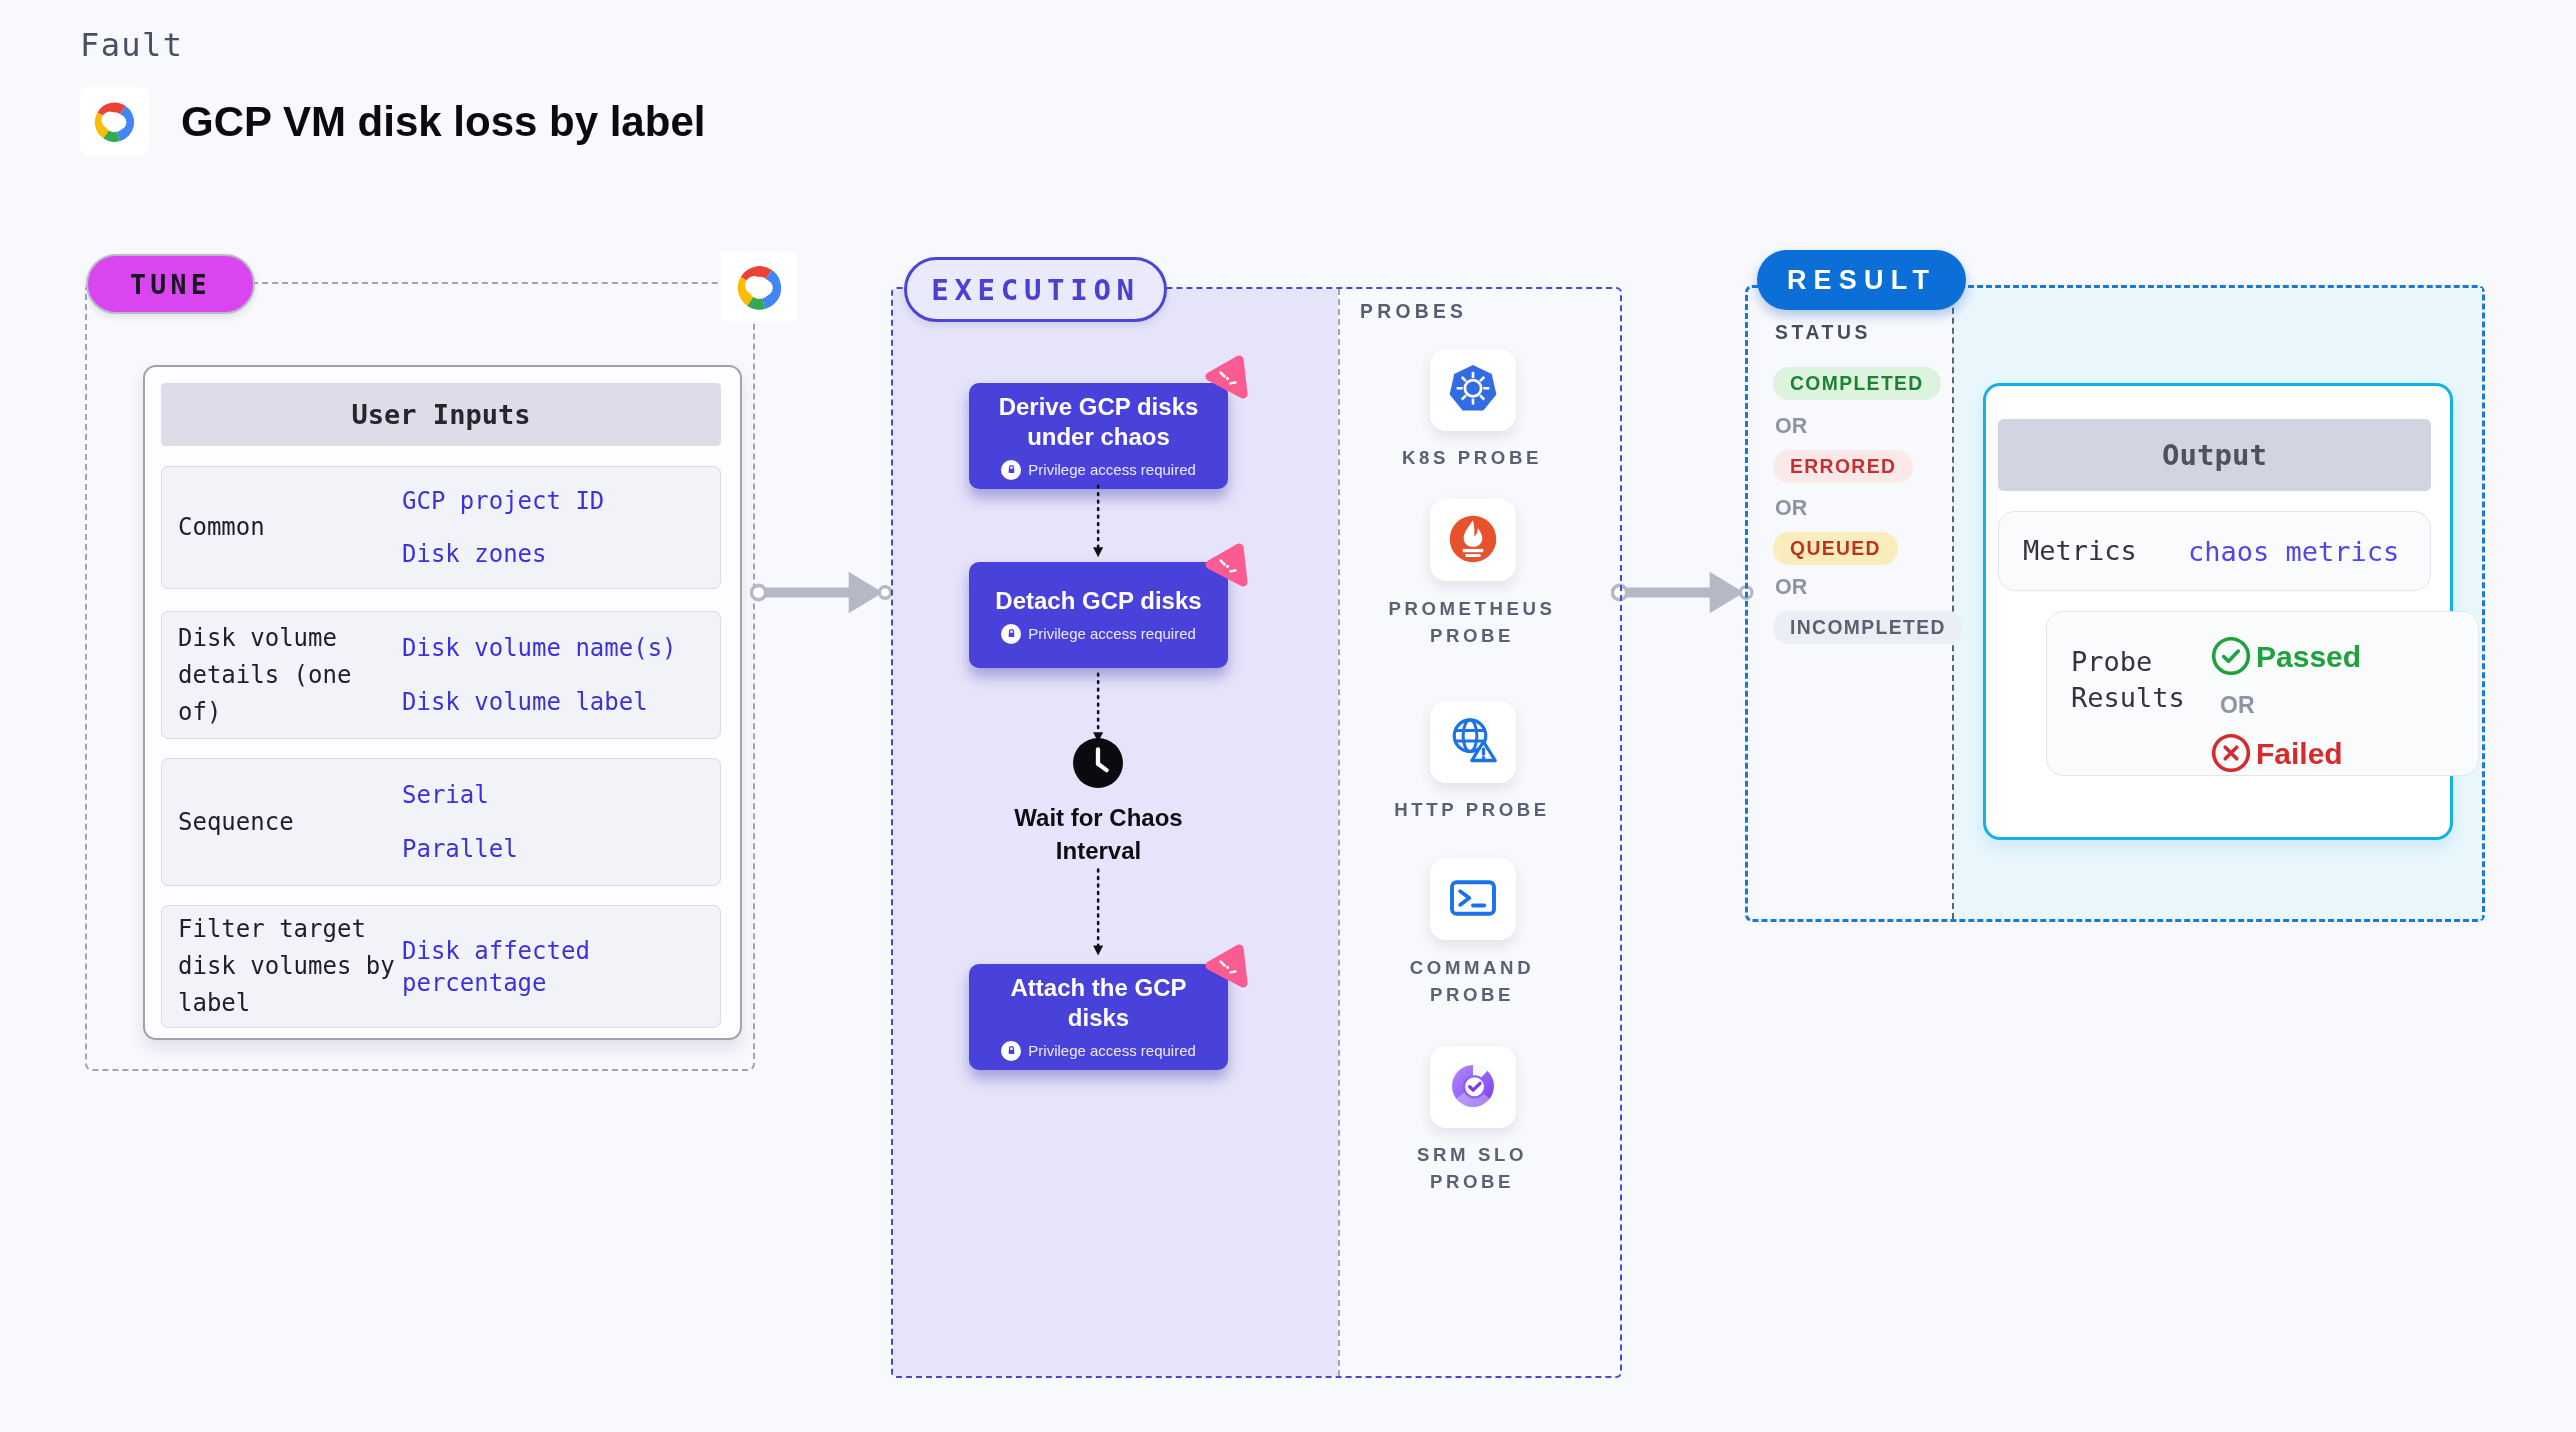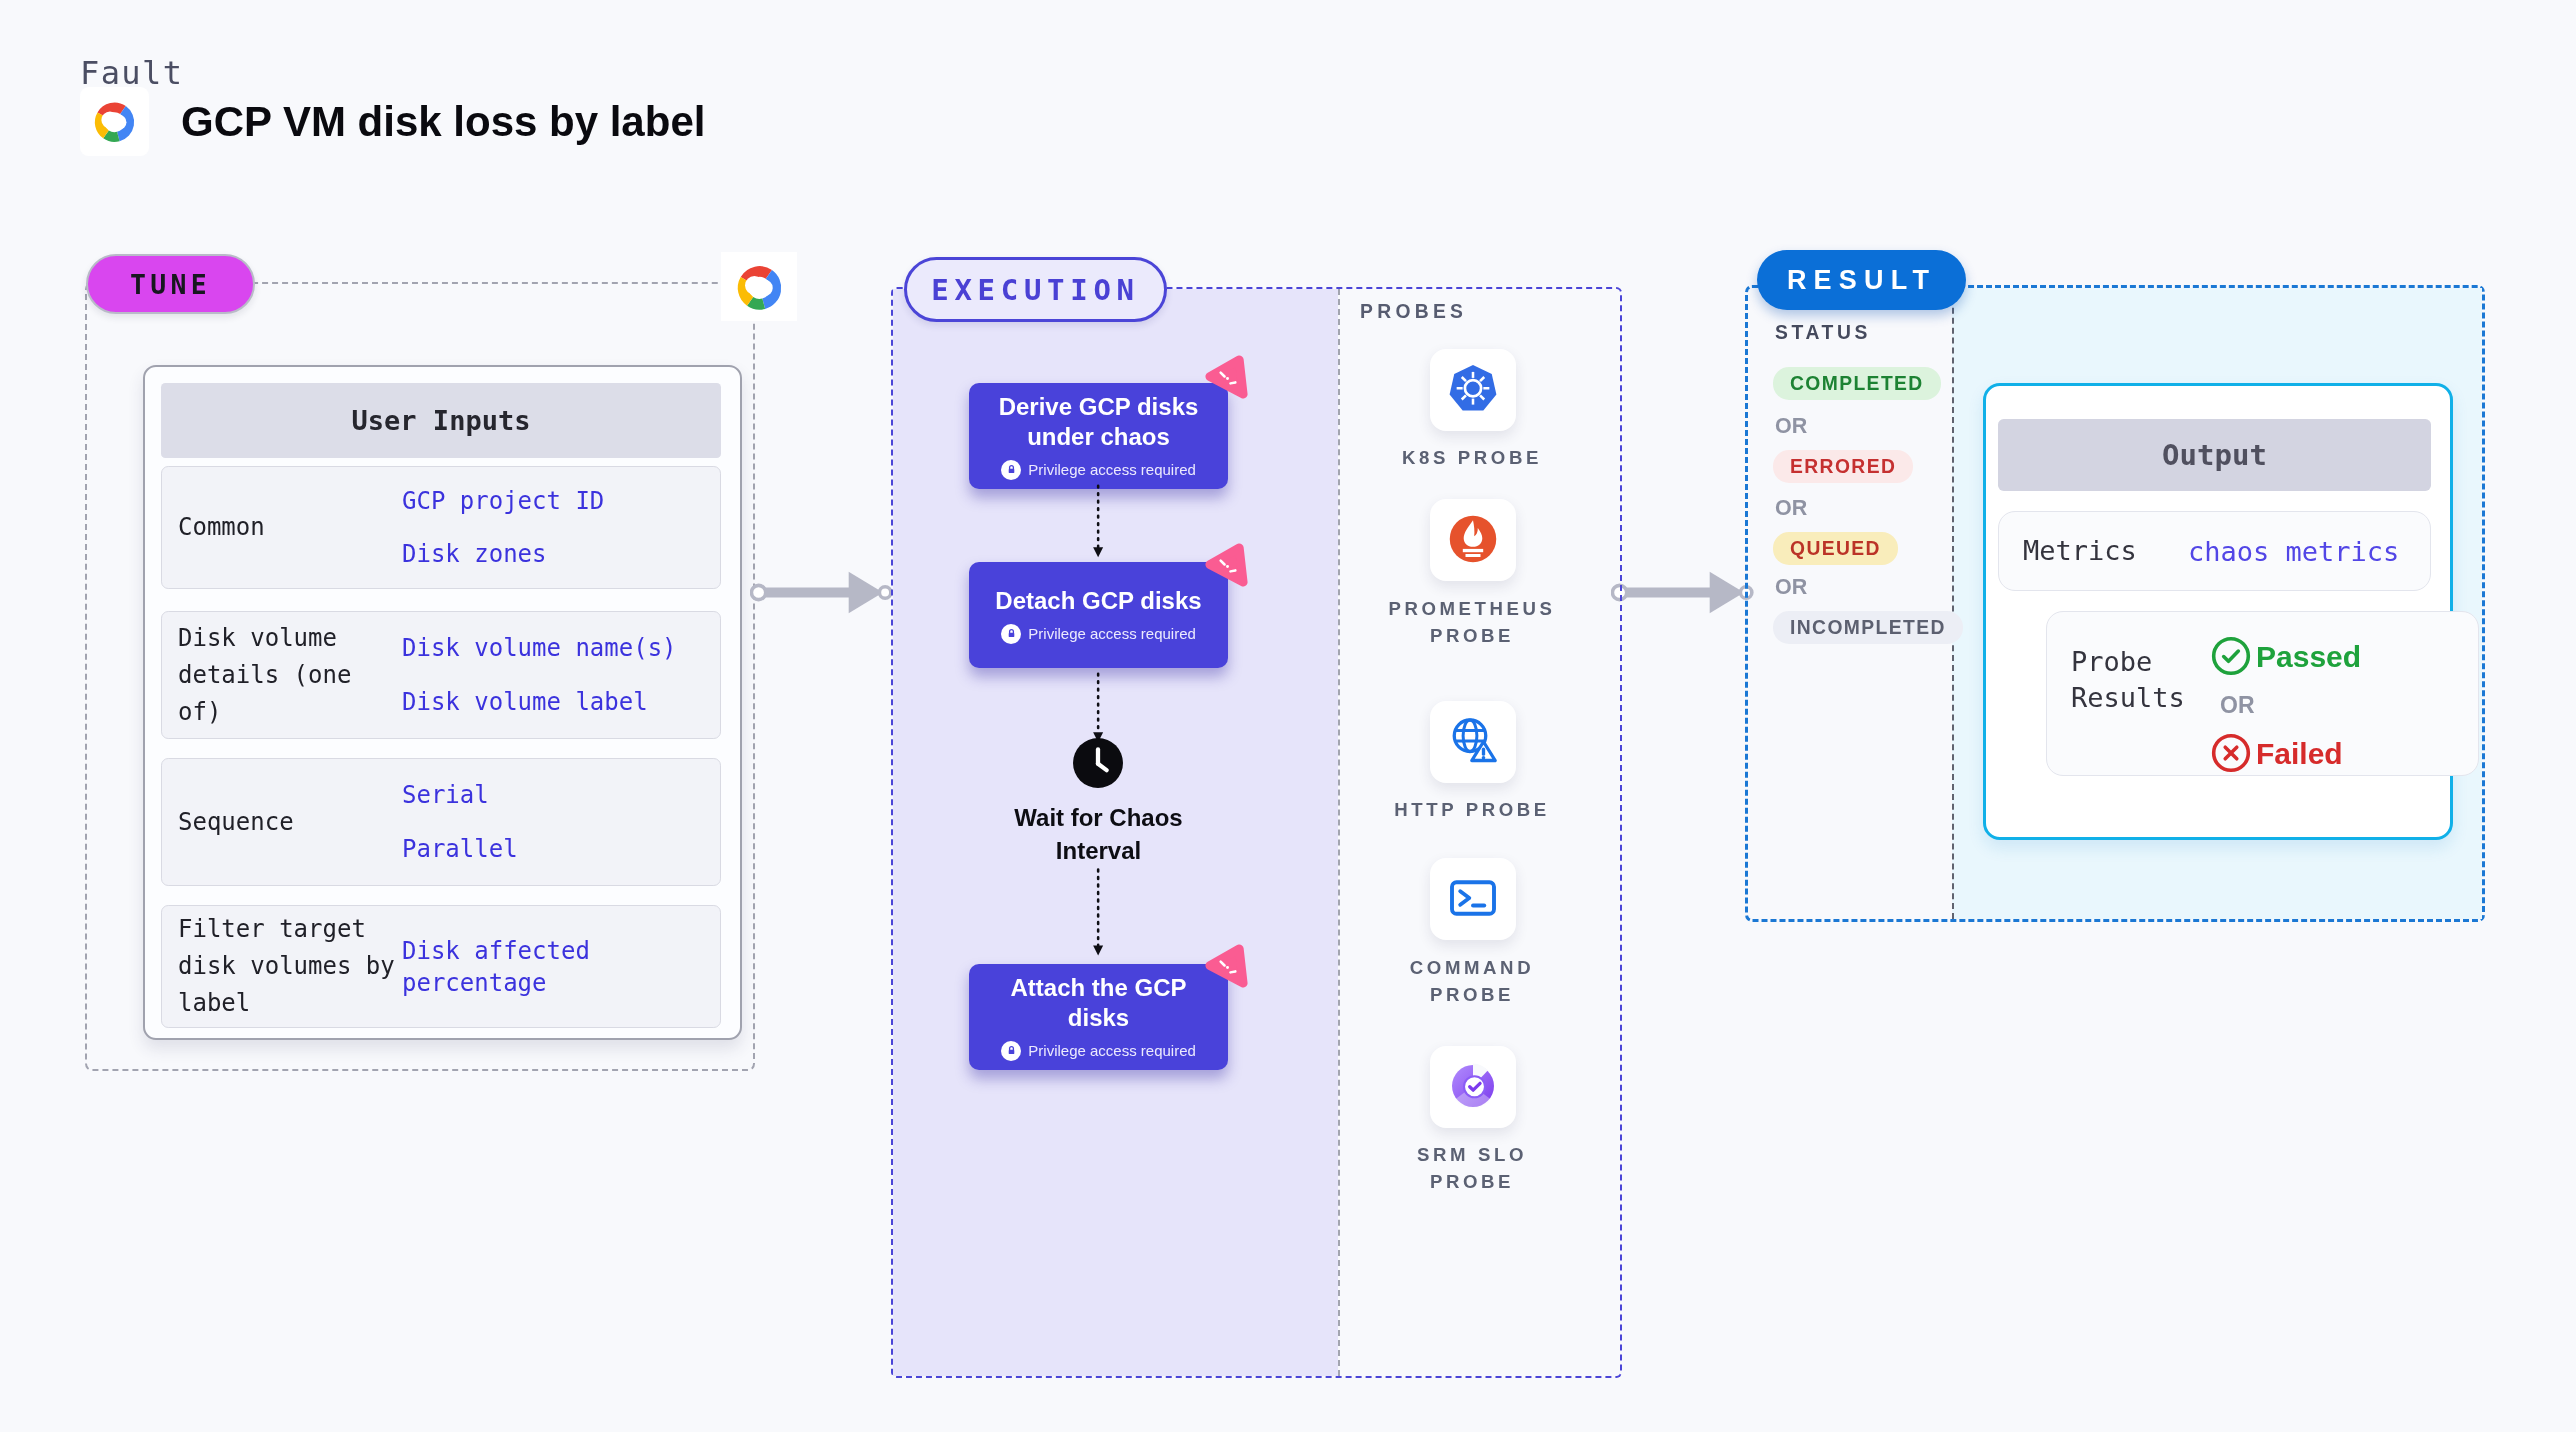--- a/index.html
+++ b/index.html
@@ -2,34 +2,34 @@
 <html style="font-size:11.5px"><head>
 <meta charset="utf-8">
 <style>
   html,body{margin:0;padding:0;background:#f8f9fc;}
   .canvas{position:relative;width:2576px;height:1432px;background:#f8f9fc;overflow:hidden;
           font-family:"Liberation Sans", sans-serif;}
   .abs{position:absolute;}
   .mono{font-family:"DejaVu Sans Mono", monospace;}
 
   
-  .eyebrow{left:80px;top:26px;font-size:32px;color:#4b4e63;letter-spacing:1.4px;margin-top:28px;}
+  .eyebrow{left:80px;top:26px;font-size:32px;color:#4b4e63;letter-spacing:1.4px;}
   .logo-card{background:#ffffff;display:flex;align-items:center;justify-content:center;}
   .logo-lg{left:80px;top:87px;width:69px;height:69px;border-radius:8.6px;}
   .logo-sm{left:721px;top:252px;width:76px;height:69px;}
   .page-title{left:181px;top:87px;height:69px;line-height:69px;font-size:42px;font-weight:bold;color:#0a0a0f;}
 
   
   .tune-box{left:85px;top:282px;width:666px;height:785px;border:2.1px dashed #a2a4b0;border-radius:7.2px;}
   .pill{display:flex;align-items:center;justify-content:center;border-radius:33px;}
   .tune-pill{left:86px;top:254px;width:165px;height:56px;background:#d946ef;border:2.1px solid #b9bbc8;
              font-size:26.5px;font-weight:bold;letter-spacing:4.3px;color:#17171f;box-shadow:0 3.6px 7.2px rgba(30,30,60,.10);}
   .ui-card{left:143px;top:365px;width:595px;height:671px;background:#fcfdff;border:2.9px solid #a0a2ae;border-radius:13px;
            box-shadow:0 8.6px 16px rgba(50,50,90,.12);}
-  .ui-header{left:161px;top:383px;width:560px;height:75px;background:#dcdde8;border-radius:4.3px;
+  .ui-header{left:161px;top:383px;width:560px;height:63px;background:#dcdde8;border-radius:4.3px;
              display:flex;align-items:center;justify-content:center;font-size:27px;font-weight:bold;color:#26262e;}
   .ui-row{left:161px;width:560px;background:#f2f3f8;border:1.4px solid #d9dae3;border-radius:7.2px;display:flex;box-sizing:border-box;}
   .row-label{margin-left:16px;width:224px;display:flex;flex-direction:column;justify-content:center;
              font-size:24px;line-height:37px;color:#202028;}
   .row-values{margin-left:0;width:301px;display:flex;flex-direction:column;justify-content:center;gap:21.5px;
               font-size:24px;line-height:32px;color:#3b32dd;}
 
   
   .exec-box{left:891px;top:287px;width:727px;height:1087px;border:2.1px dashed #4b45d7;border-radius:5.7px;}
   .exec-fill{left:0;top:0;width:445px;height:100%;background:#e6e4fa;}

